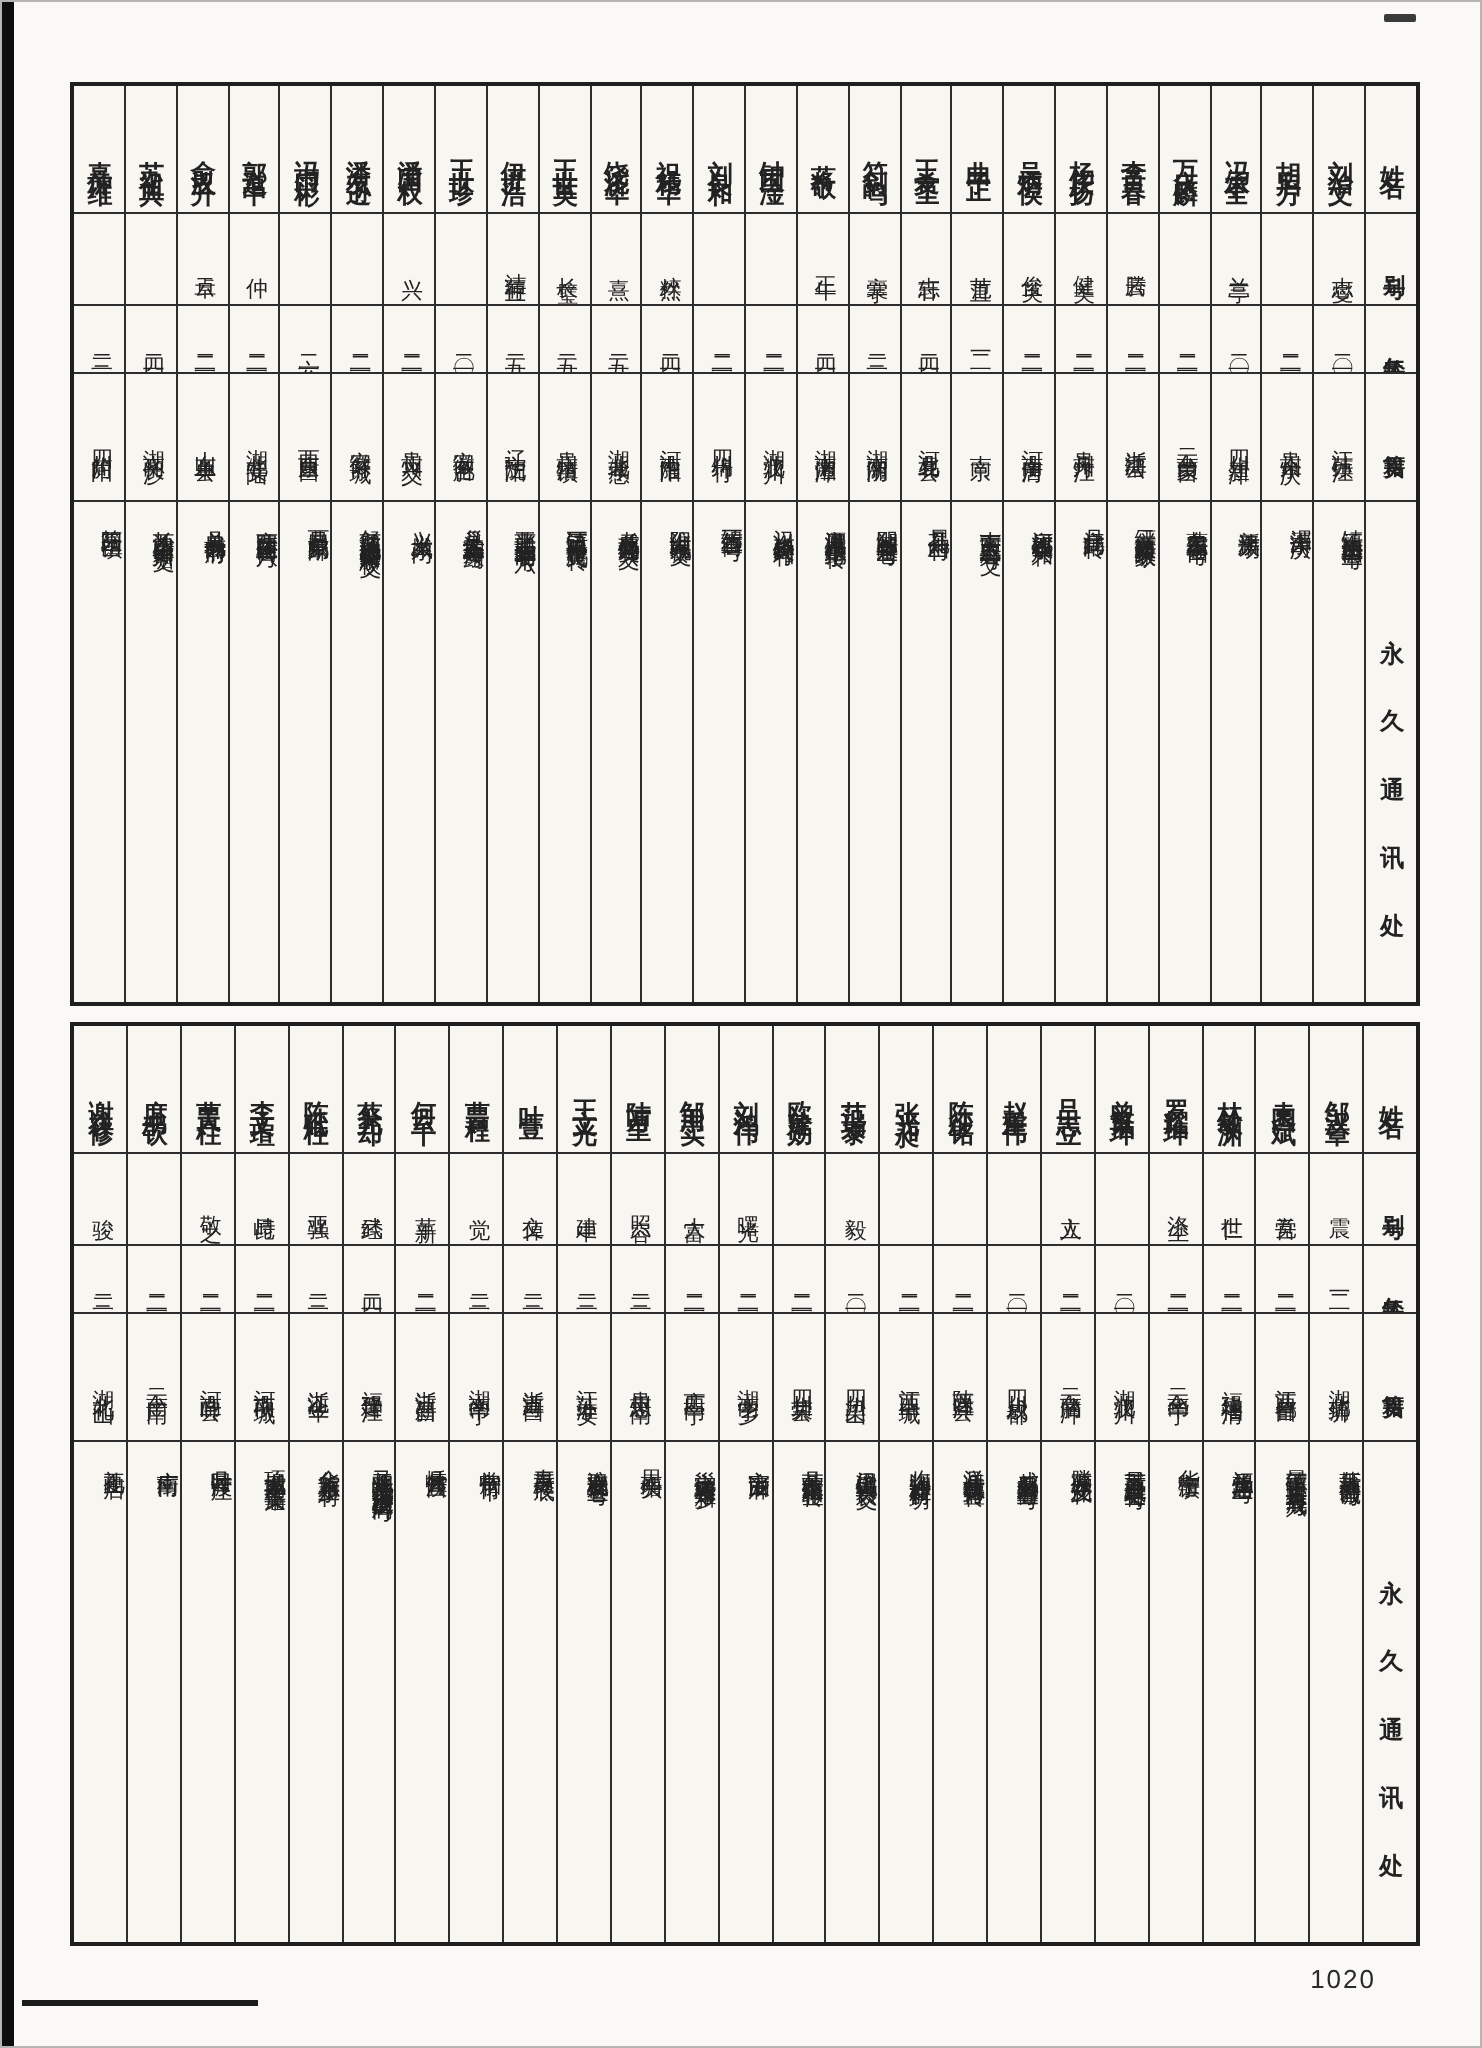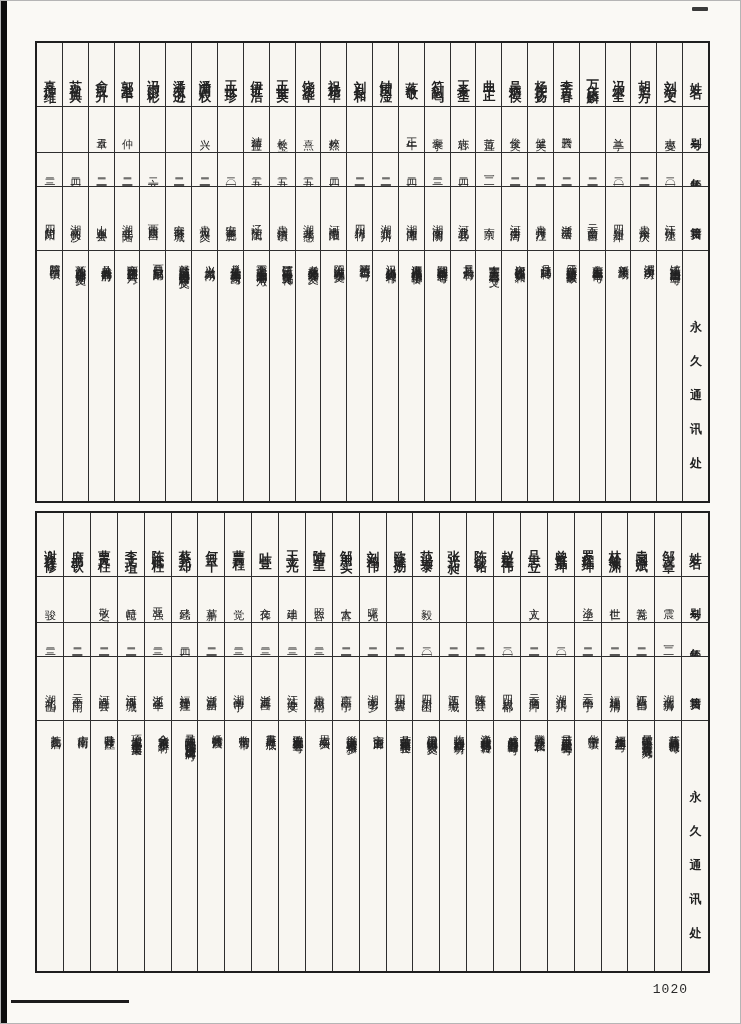--- a/index.html
+++ b/index.html
@@ -62,21 +62,21 @@
   .h-name   { font-weight:700; font-size:12px; letter-spacing:18px; padding-top:18px; }
   .h-alias  { font-weight:700; font-size:12px; letter-spacing:10px; padding-top:10px; }
   .h-age    { font-weight:700; font-size:12px; letter-spacing:4px;  padding-top:4px; }
   .h-native { font-weight:700; font-size:12px; letter-spacing:18px; padding-top:18px; }
   .header-col .cell.addr { display:flex; align-items:center; justify-content:center; }
   .h-addr   { font-weight:700; font-size:12px; letter-spacing:34px; padding-top:34px; }
 
   .page-number {
     position:absolute; right:52px; bottom:26px;
     font-size:13px; letter-spacing:1px; color:#2a2a2a;
-    font-family:Liberation Mono, monospace;
+    font-family:Liberation Sans, sans-serif;
   }
 </style>
 </head>
 <body>
 
 <div class="page">
   <div class="edge-left"></div>
   <div class="speck-tr"></div>
   <div class="mark-bl"></div>
 

